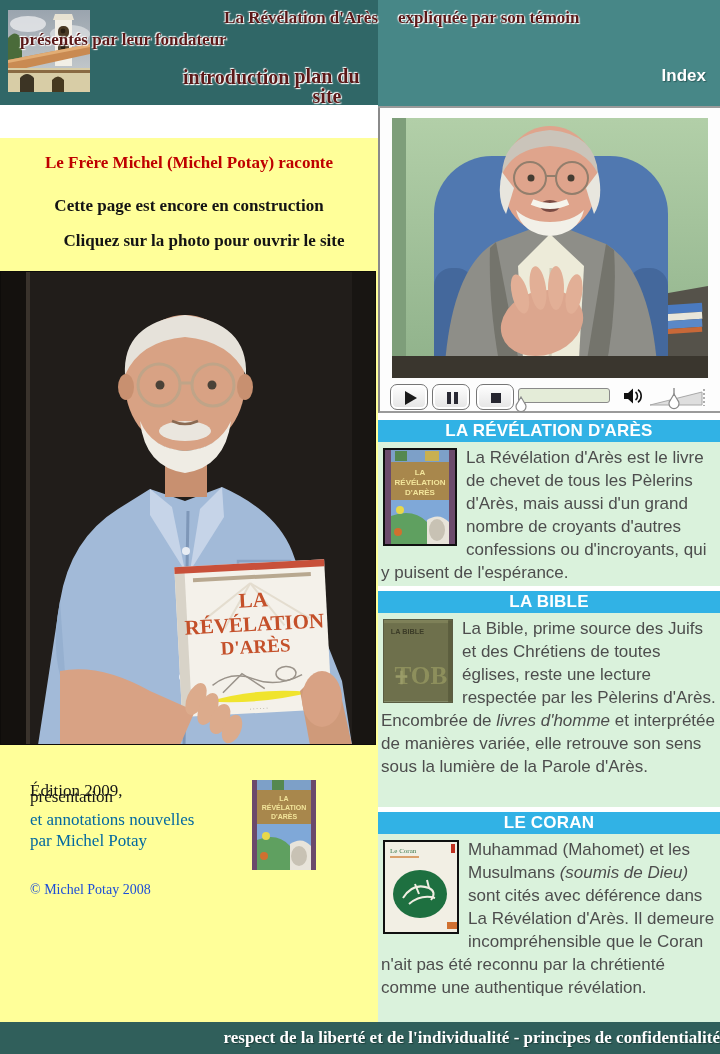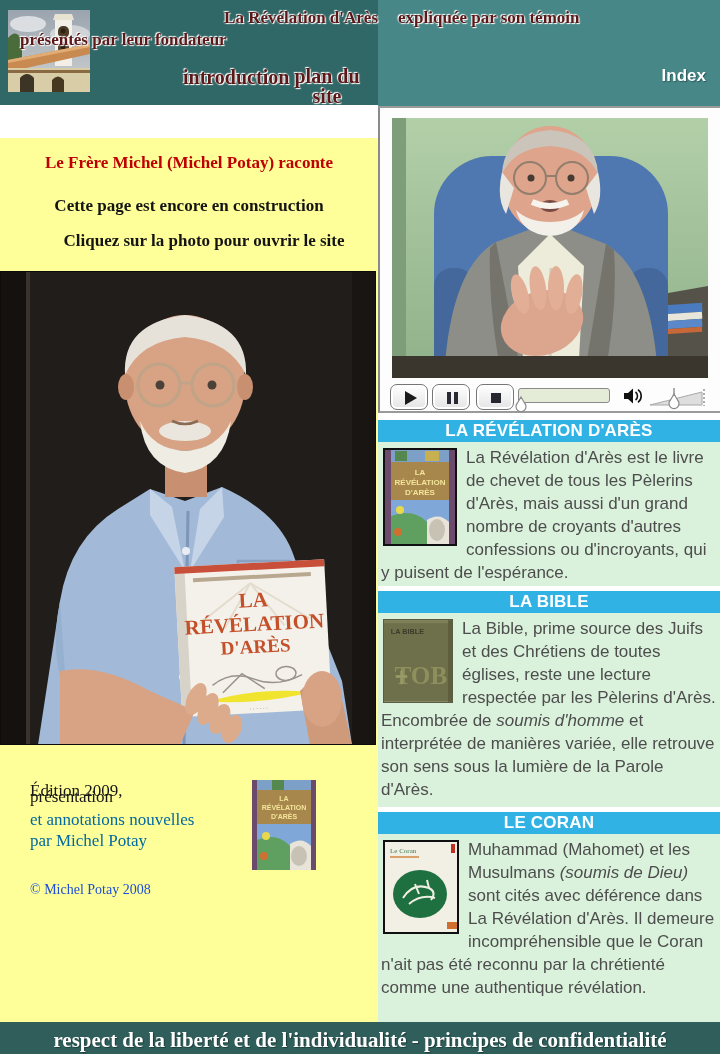--- a/index.html
+++ b/index.html
@@ -63,21 +63,21 @@
   .sh2 { top:591px; } .sb2 { top:613px; height:194px; }
   .sh3 { top:812px; } .sb3 { top:834px; height:188px; }
   .thumb { float:left; margin:2px 9px 4px 2px; cursor:pointer; display:block; }
   .th1 { width:74px; height:98px; border:2px solid #101010; }
   .th2 { width:70px; height:84px; border:1px solid #5a5c42; }
   .th3 { width:76px; height:94px; border:2px solid #101010; }
   .ital { font-style:italic; }
 
   
   .footer { position:absolute; left:0; top:1022px; width:720px; height:32px; background:#305f5b; }
-  .footer span { display:block; text-align:center; padding-top:6px; font-size:21px; font-weight:bold; color:#ffffff;
+  .footer span { display:block; text-align:right; padding-top:6px; font-size:17px; font-weight:bold; color:#ffffff;
                  text-shadow:1px 1px 1px #1d3c39; cursor:pointer; }
 </style>
 </head>
 <body>
 
 <div id="page">
 
   <div class="hdr-left"></div>
   <div class="hdr-right"></div>
 
@@ -334,21 +334,21 @@
   <div class="sec-head sh2">LA BIBLE</div>
   <div class="sec-body sb2">
     <svg class="thumb th2" viewBox="0 0 70 84">
       <rect width="70" height="84" fill="#6e704c"></rect>
       <rect x="0" y="0" width="70" height="3" fill="#7e8058"></rect>
       <rect x="66" y="0" width="4" height="84" fill="#5c5e3e"></rect>
       <text x="7" y="14" font-family="Liberation Sans, sans-serif" font-weight="bold" font-size="7.5" fill="#3c3c28">LA BIBLE</text>
       <text x="38" y="66" text-anchor="middle" font-family="Liberation Serif, serif" font-weight="bold" font-size="26" fill="#8d8f5c">TOB</text>
       <path d="M18,52 v14 M12,58 h12" stroke="#9a9c68" stroke-width="2.5" fill="none"></path>
     </svg>
-    <span>La Bible, prime source des Juifs et des Chrétiens de toutes églises, reste une lecture respectée par les Pèlerins d'Arès. Encombrée de </span><span class="ital">soumis d'homme</span><span> et interprétée de manières variée, elle retrouve son sens sous la lumière de la Parole d'Arès.</span>
+    <span>La Bible, prime source des Juifs et des Chrétiens de toutes églises, reste une lecture respectée par les Pèlerins d'Arès. Encombrée de </span><span class="ital">livres d'homme</span><span> et interprétée de manières variée, elle retrouve son sens sous la lumière de la Parole d'Arès.</span>
   </div>
 
   <div class="sec-head sh3">LE CORAN</div>
   <div class="sec-body sb3">
     <svg class="thumb th3" viewBox="0 0 72 90">
       <rect width="72" height="90" fill="#f2efe4"></rect>
       <text x="5" y="11" font-family="Liberation Serif, serif" font-size="7" fill="#3e7a4e">Le Coran</text>
       <line x1="5" y1="15" x2="34" y2="15" stroke="#d08038" stroke-width="1.4"></line>
       <rect x="66" y="2" width="4" height="9" fill="#c03020"></rect>
       <ellipse cx="35" cy="52" rx="27" ry="24" fill="#1e7040"></ellipse>

